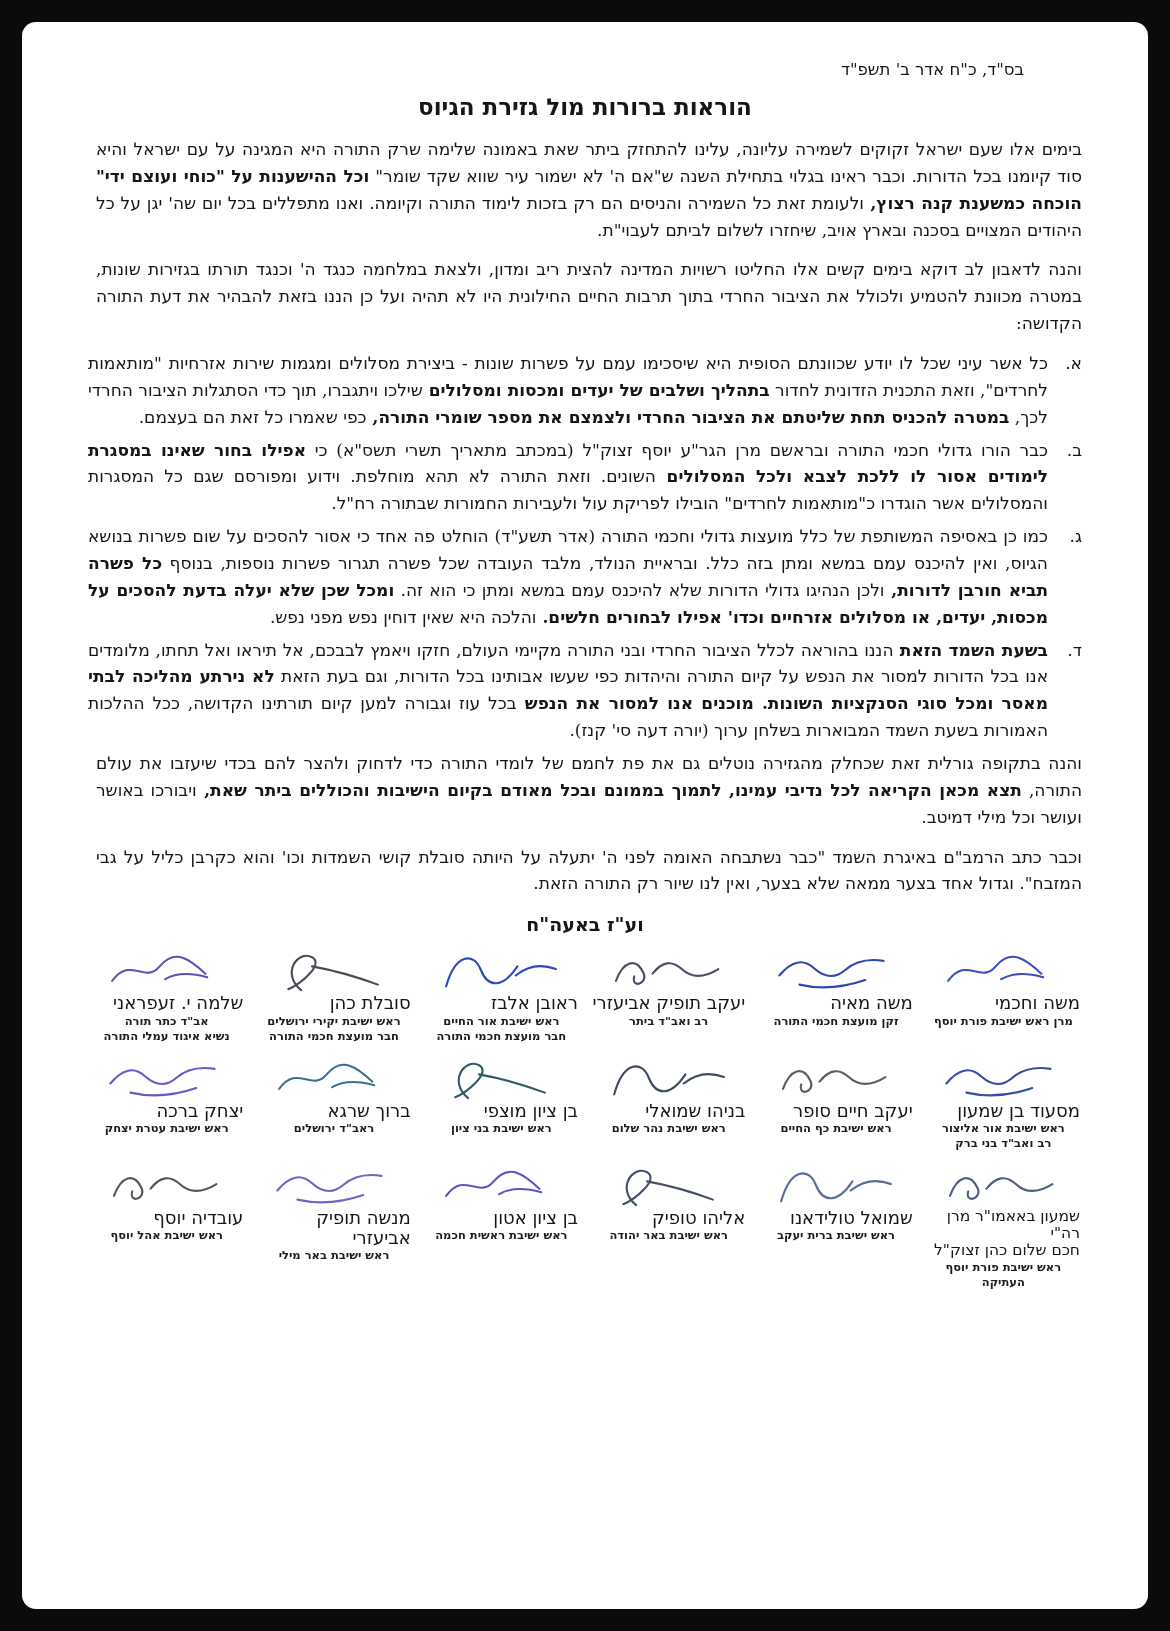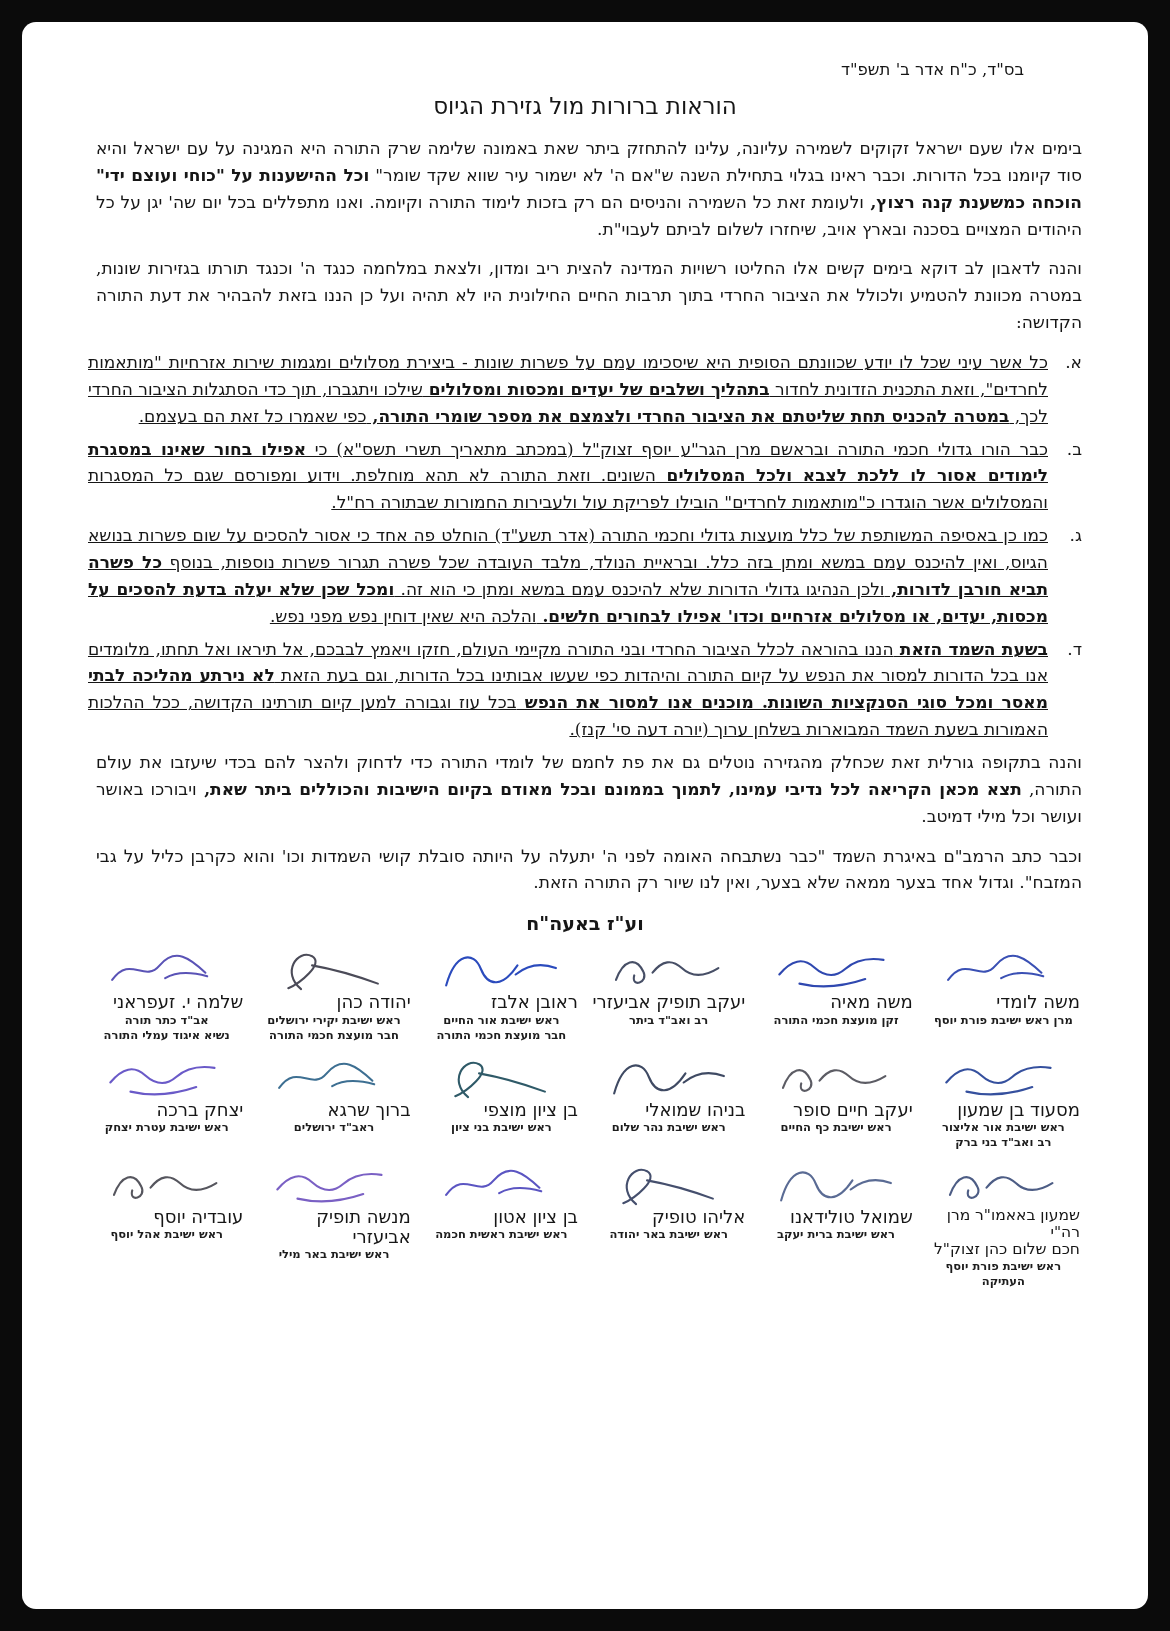--- a/index.html
+++ b/index.html
@@ -22,21 +22,21 @@
   }
   .date{
     text-align:right;
     margin-right:58px;
     font-size:16.5px;
     margin-bottom:10px;
   }
   .title{
     text-align:center;
     font-size:23px;
-    font-weight:normal;
+    font-weight:bold;
     margin:14px 0 16px 0;
   }
   .para{
     font-size:17px;
     line-height:1.58;
     text-align:justify;
     margin:0 0 13px 8px;
   }
   .item{
     display:flex;
@@ -45,21 +45,20 @@
     line-height:1.58;
     margin:0 0 6px 0;
   }
   .item .letter{
     flex:0 0 24px;
     text-align:right;
   }
   .item .itext{
     flex:1;
     text-align:justify;
-    text-decoration:underline;
   }
   .b{font-weight:bold;}
   .closing{
     text-align:center;
     font-weight:bold;
     font-size:19px;
     margin:16px 0 8px 0;
   }
   .sig-grid{
     display:grid;
@@ -122,21 +121,21 @@
   <p class="para"><span>וכבר כתב הרמב"ם באיגרת השמד "כבר נשתבחה האומה לפני ה' יתעלה על היותה סובלת קושי השמדות וכו' והוא כקרבן כליל על גבי המזבח". וגדול אחד בצער ממאה שלא בצער, ואין לנו שיור רק התורה הזאת.</span></p>
 
   <div class="closing">וע"ז באעה"ח</div>
 
   <div class="sig-grid">
       <div class="sig-cell">
         <svg viewBox="0 0 140 52" class="scribble">
           <path d="M10,38 C30,10 45,42 62,22 S95,14 112,30 M68,36 c12,-7 28,-7 46,-2" fill="none" stroke="#3a50b4" stroke-width="2.3" stroke-linecap="round"></path>
         </svg>
         <div class="sig-name">
-          <div>משה לומדי</div>
+          <div>משה וחכמי</div>
         </div>
         <div class="sig-title">מרן ראש ישיבת פורת יוסף</div>
       </div>
       <div class="sig-cell">
         <svg viewBox="0 0 140 52" class="scribble">
           <path d="M8,32 q20,-24 38,-8 t34,2 t42,-10 M30,42 q34,8 72,-5" fill="none" stroke="#2f48b0" stroke-width="2.3" stroke-linecap="round"></path>
         </svg>
         <div class="sig-name">
           <div>משה מאיה</div>
         </div>
@@ -159,21 +158,21 @@
           <div>ראובן אלבז</div>
         </div>
         <div class="sig-title">ראש ישיבת אור החיים</div>
         <div class="sig-title">חבר מועצת חכמי התורה</div>
       </div>
       <div class="sig-cell">
         <svg viewBox="0 0 140 52" class="scribble">
           <path d="M34,48 C12,30 30,4 46,12 C60,20 32,42 20,47 M46,22 q34,6 72,20" fill="none" stroke="#4b4b58" stroke-width="2.3" stroke-linecap="round"></path>
         </svg>
         <div class="sig-name">
-          <div>יהודה כהן</div>
+          <div>סובלת כהן</div>
         </div>
         <div class="sig-title">ראש ישיבת יקירי ירושלים</div>
         <div class="sig-title">חבר מועצת חכמי התורה</div>
       </div>
       <div class="sig-cell">
         <svg viewBox="0 0 140 52" class="scribble">
           <path d="M10,38 C30,10 45,42 62,22 S95,14 112,30 M68,36 c12,-7 28,-7 46,-2" fill="none" stroke="#5a53b6" stroke-width="2.3" stroke-linecap="round"></path>
         </svg>
         <div class="sig-name">
           <div>שלמה י. זעפראני</div>

